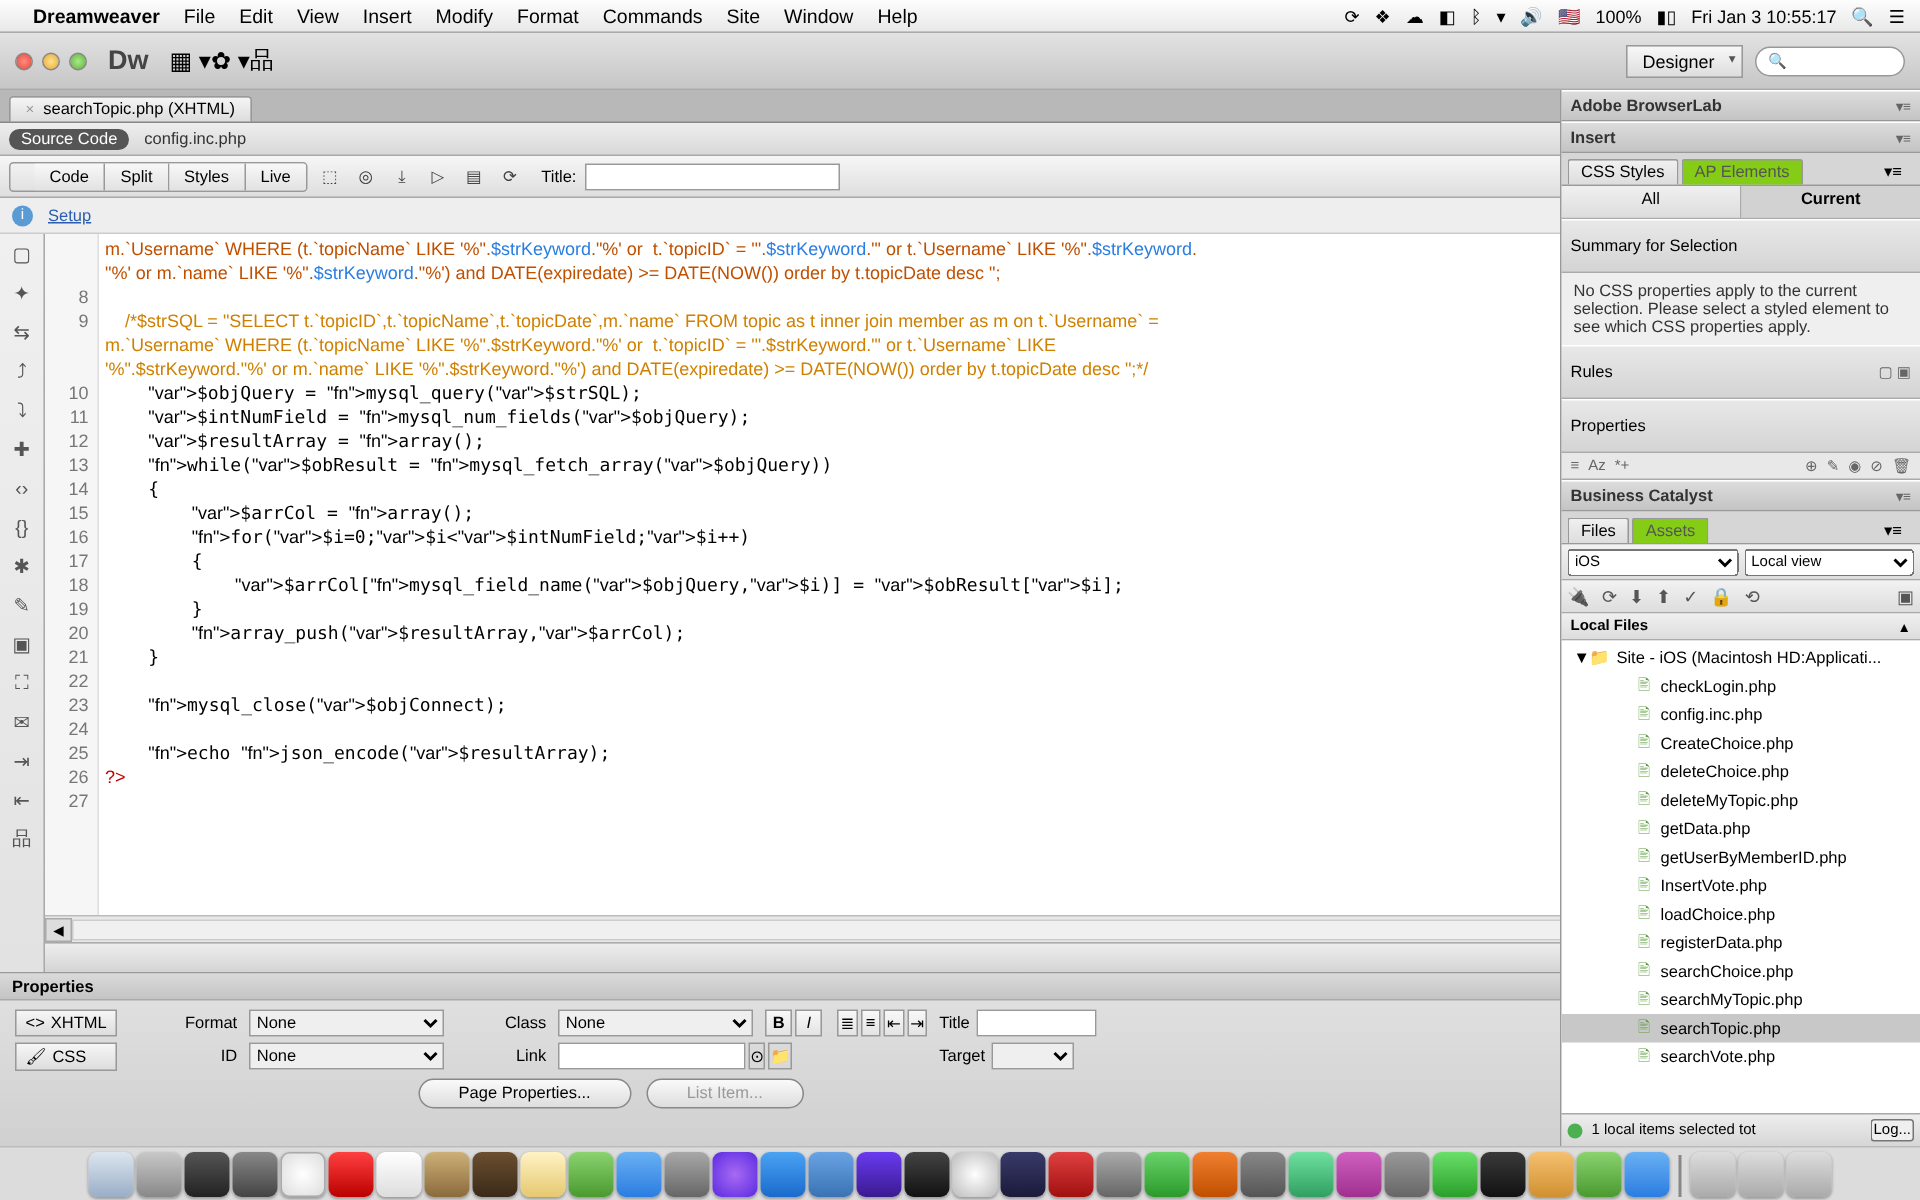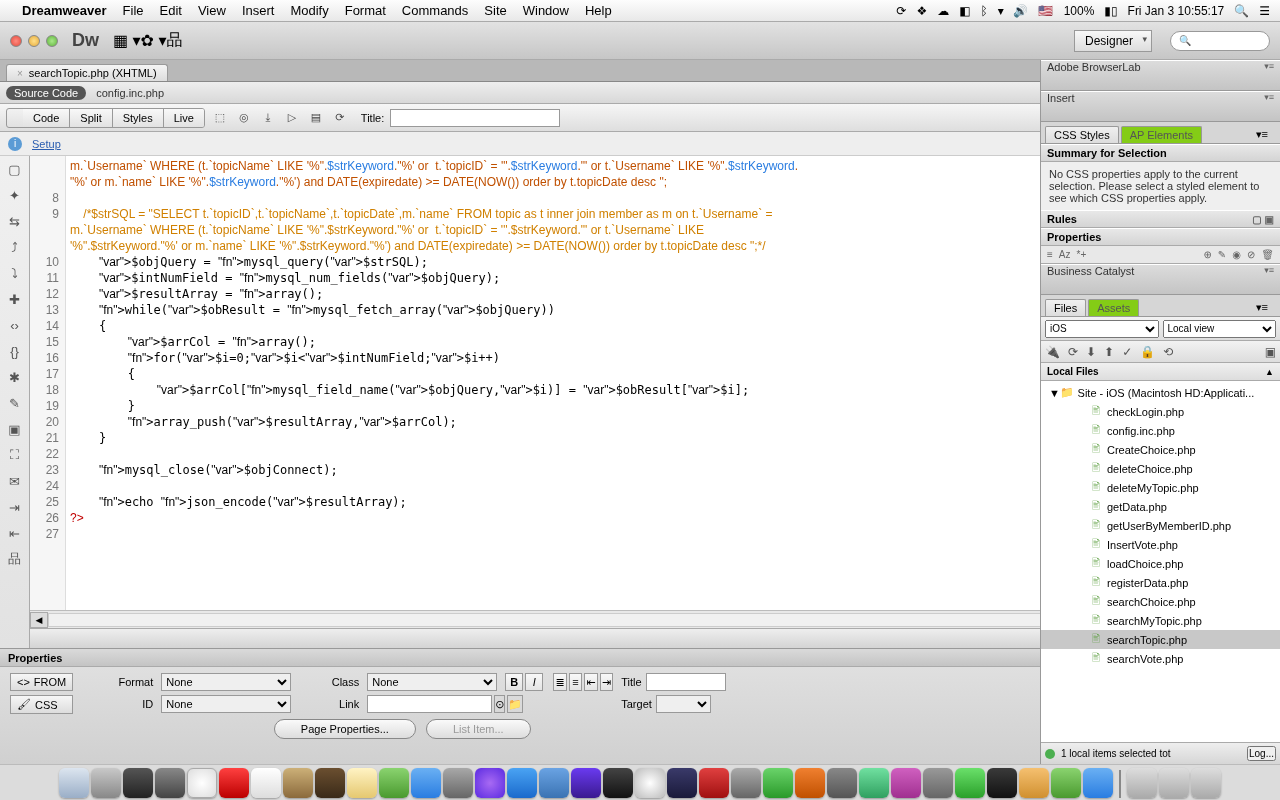--- a/index.html
+++ b/index.html
@@ -9,21 +9,21 @@
 .menubar .menu-item { margin-right: 16px; cursor: default; }
 .menubar .app-name { font-weight: bold; }
 .menubar .right { margin-left: auto; display: flex; align-items: center; gap: 10px; font-size: 12px; }
 .menubar .right span { display: inline-block; }
 
 .titlebar { height: 38px; background: linear-gradient(#e2e2e2,#c6c6c6); display: flex; align-items: center; padding: 0 10px; border-bottom: 1px solid #aaa; }
 .traffic { display: flex; gap: 6px; margin-right: 14px; }
 .tlight { width: 12px; height: 12px; border-radius: 50%; border: 1px solid #888; }
 .tlight.red{background: radial-gradient(#ff8b80,#e5493a);} .tlight.yel{background: radial-gradient(#ffe08a,#e5a93a);} .tlight.grn{background: radial-gradient(#a8e88a,#5fb43a);}
 .titlebar .dw { font-weight: bold; font-size: 18px; color: #444; margin-right: 14px; }
-.titlebar .right-area { margin-left: auto; display: flex; align-items: center; gap: 18px;}
+.titlebar .right-area { margin-left: auto; display: flex; align-items: center; gap: 8px;}
 .titlebar .designer-btn { border:1px solid #999; background:linear-gradient(#f8f8f8,#ddd); padding:3px 18px 3px 10px; font-size:12px; position:relative;}
 .titlebar .designer-btn:after{content:"▾"; position:absolute; right:4px; top:3px; font-size:9px; color:#555;}
 .titlebar .search { border:1px solid #999; border-radius:10px; height:20px; width:100px; background:#fff; padding:0 8px; display:flex; align-items:center;}
 .titlebar .search:before{content:"🔍"; font-size:10px; color:#888;}
 
 .doc-tab-bar { height: 22px; background:#b8b8b8; display:flex; align-items:flex-end; padding-left:6px; border-bottom:1px solid #888;}
 .doc-tab { background:linear-gradient(#f5f5f5,#ddd); border:1px solid #999; border-bottom:none; padding:2px 10px; font-size:11px; border-radius:3px 3px 0 0; display:flex; align-items:center; gap:6px;}
 .doc-tab .x{ color:#999; font-size:10px;}
 
 .related-bar { height:22px; background:linear-gradient(#eee,#d8d8d8); display:flex; align-items:center; font-size:11px; padding-left:6px; border-bottom:1px solid #aaa; gap:10px;}
@@ -47,30 +47,30 @@
 .main-area{display:flex; height: calc(800px - 22px - 38px - 22px - 22px - 28px - 24px - 116px - 36px);}
 .left-rail{width:30px; background:linear-gradient(#f0f0f0,#e2e2e2); border-right:1px solid #aaa; display:flex; flex-direction:column; align-items:center; padding-top:4px; gap:8px;}
 .left-rail .ri{width:18px;height:18px;color:#555;font-size:13px;display:flex;align-items:center;justify-content:center;cursor:pointer;}
 
 .code-pane{flex:1; background:#fff; display:flex; overflow:hidden; position:relative;}
 .gutter{width:36px; background:#f6f6f6; border-right:1px solid #ddd; text-align:right; padding:2px 6px 2px 0; font-family:Monaco,monospace; font-size:12px; color:#777;}
 .gutter div{height:16px; line-height:16px;}
 .code{flex:1; padding:2px 4px; font-family:Monaco,monospace; font-size:12px; line-height:16px; white-space:pre; overflow:auto;} .code .var{color:#2a7de1;} .code .str{color:#c05000;} .code .cmt{color:#d08000;} .code .php{color:#c00000;}
 
 .right-panels{width:240px; background:#e5e5e5; border-left:1px solid #999; font-size:11px; display:flex; flex-direction:column; overflow:hidden; position:absolute; right:0; top:60px; bottom:36px;}
-.panel-header{height:31px; background:linear-gradient(#dcdcdc,#c4c4c4); border-top:1px solid #fff; border-bottom:1px solid #999; display:flex; align-items:flex-start; padding:0 6px; font-weight:normal; font-size:11px; color:#333;}
+.panel-header{height:21px; background:linear-gradient(#dcdcdc,#c4c4c4); border-top:1px solid #fff; border-bottom:1px solid #999; display:flex; align-items:center; padding:0 6px; font-weight:bold; font-size:11px; color:#333;}
 .panel-header .opts{margin-left:auto; font-size:9px; color:#666;}
 .sub-tabs{height:22px; background:#d6d6d6; display:flex; align-items:flex-end; padding-left:4px; border-bottom:1px solid #999;}
 .sub-tabs span{border:1px solid #999; border-bottom:none; background:linear-gradient(#f0f0f0,#ddd); padding:2px 8px; font-size:11px; margin-right:2px; border-radius:2px 2px 0 0;}
 .sub-tabs span.inactive{background:#84cc16; color:#555;}
 .all-current{height:22px; display:flex; border-bottom:1px solid #aaa;}
 .all-current span{flex:1; text-align:center; padding:3px 0; background:linear-gradient(#f0f0f0,#ddd); border-right:1px solid #aaa; font-size:11px;}
 .all-current span:last-child{border-right:none; background:#d2d2d2; font-weight:bold;}
 .panel-body{padding:6px 8px; font-size:11px; color:#333; background:#efefef;}
-.panel-sub{height:18px; background:linear-gradient(#e8e8e8,#d4d4d4); border-top:1px solid #fff; border-bottom:1px solid #aaa; padding:1px 6px; font-size:11px; font-weight:bold; display:flex; align-items:center;}
+.panel-sub{height:36px; background:linear-gradient(#e8e8e8,#d4d4d4); border-top:1px solid #fff; border-bottom:1px solid #aaa; padding:1px 6px; font-size:11px; font-weight:normal; display:flex; align-items:center;}
 .panel-sub .mini{margin-left:auto; font-size:10px; color:#666; display:flex; gap:4px;}
 
 .files-body{flex:1; background:#fff; overflow:auto;}
 .files-toolbar{height:24px; background:linear-gradient(#f2f2f2,#ddd); border-bottom:1px solid #aaa; display:flex; align-items:center; padding:0 4px; gap:4px;}
 .files-toolbar select{font-size:10px; height:18px;}
 .files-icons{height:22px; background:linear-gradient(#f2f2f2,#ddd); border-bottom:1px solid #aaa; display:flex; align-items:center; padding:0 4px; gap:8px; color:#555; font-size:12px;}
 .files-head{height:18px; background:linear-gradient(#f0f0f0,#ddd); border-bottom:1px solid #aaa; font-size:10px; padding:2px 6px; display:flex; align-items:center; font-weight:bold;}
 .files-head .arrow{margin-left:auto; font-size:9px;}
 .tree{font-size:11px; padding:2px 0;}
 .tree-row{display:flex; align-items:center; height:19px; padding:0 4px 0 8px; cursor:default;}
@@ -278,21 +278,21 @@
         <span>Unicode (UTF-8)</span>
       </span>
     </div>
   </div>
 </div>
 
 <div class="prop-panel">
   <div class="prop-head">Properties</div>
   <div class="prop-body">
     <div class="prop-left">
-      <div class="pbtn">&lt;&gt; <span>FROM</span></div>
+      <div class="pbtn">&lt;&gt; <span>XHTML</span></div>
       <div class="pbtn">🖌 <span>CSS</span></div>
     </div>
     <div>
       <div class="prop-grid">
         <label>Format</label>
         <select><option>None</option></select>
         <label>Class</label>
         <select><option>None</option></select>
         <div class="icons">
           <span>
@@ -346,20 +346,24 @@
       <span class="opts">▾≡</span>
     </div>
   <div class="panel-header">
       <span>Insert</span>
       <span class="opts">▾≡</span>
     </div>
   <div class="sub-tabs">
     <span>CSS Styles</span>
     <span class="inactive">AP Elements</span>
     <span class="opts" style="margin-left:auto;margin-right:4px;border:none;background:none;">▾≡</span>
+  </div>
+  <div class="all-current">
+    <span>All</span>
+    <span>Current</span>
   </div>
   <div class="panel-sub">Summary for Selection</div>
   <div class="panel-body">No CSS properties apply to the current selection.  Please select a styled element to see which CSS properties apply.</div>
   <div class="panel-sub">
       <span>Rules</span>
       <span class="mini">▢ ▣</span>
     </div>
   <div class="panel-sub">
       <span>Properties</span>
     </div>

